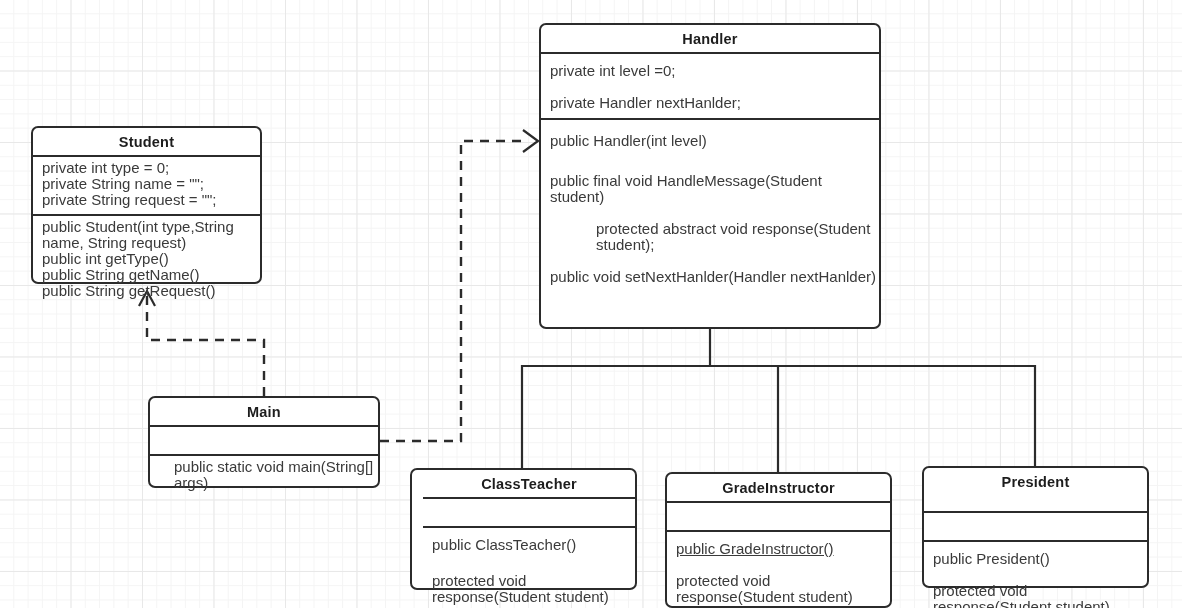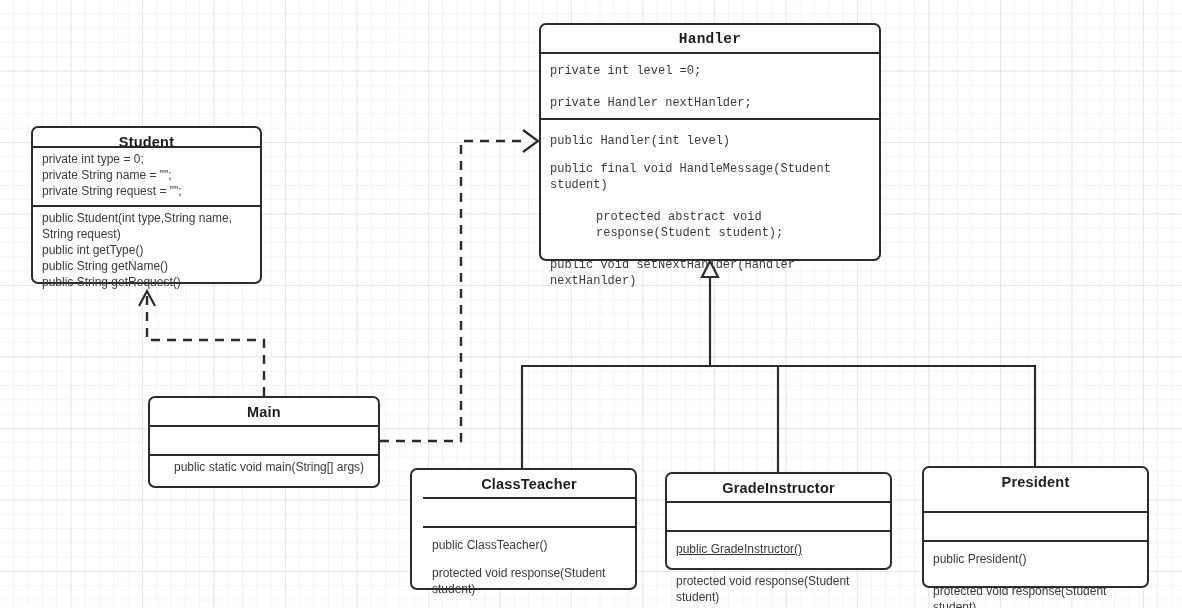--- a/index.html
+++ b/index.html
@@ -45,21 +45,21 @@
   }
   .class-title {
     font-weight: bold;
     font-size: 14.5px;
     color: #1d1d1d;
     text-align: center;
     letter-spacing: .2px;
     white-space: nowrap;
   }
   .member {
-    font-size: 12px;
+    font-size: 15px;
     color: #3a3a3a;
     line-height: 16px;
     white-space: pre-wrap;
   }
 
   svg.edges {
     position: absolute;
     left: 0;
     top: 0;
     width: 1182px;
@@ -117,46 +117,46 @@
       <polyline class="open-head" points="139,306 147,291 155,306"></polyline>
     </g>
 
     <g>
       <path class="dashed-edge" d="M 380 441 L 461 441 L 461 141 L 525 141"></path>
       <polyline class="open-head" points="523,130 538,141 523,152"></polyline>
     </g>
   </svg>
 
   <div class="uml-class" style="left:31px; top:126px; width:231px; height:158px;">
-    <div class="compartment" style="height:18px; padding-top:6px;">
+    <div class="compartment" style="height:27px; padding-top:6px;">
       <div class="class-title">Student</div>
     </div>
     <div class="compartment divider-top" style="height:59px; padding:3px 0 0 9px;">
       <div class="member">private int type = 0;</div>
       <div class="member">private String name = "";</div>
       <div class="member">private String request = "";</div>
     </div>
     <div class="compartment divider-top" style="padding:3px 0 0 9px;">
       <div class="member" style="width:196px;">public Student(int type,String name, String request)</div>
       <div class="member">public int getType()</div>
       <div class="member">public String getName()</div>
       <div class="member">public String getRequest()</div>
     </div>
   </div>
 
-  <div class="uml-class" style="left:539px; top:23px; width:342px; height:238px;font-family:Liberation Mono, monospace;">
+  <div class="uml-class" style="left:539px; top:23px; width:342px; height:306px;">
     <div class="compartment" style="height:27px; padding-top:6px;">
       <div class="class-title">Handler</div>
     </div>
     <div class="compartment divider-top" style="height:66px; padding:9px 0 0 9px;">
       <div class="member" style="margin-bottom:16px;">private int level =0;</div>
       <div class="member">private Handler nextHanlder;</div>
     </div>
     <div class="compartment divider-top" style="padding:13px 0 0 9px;">
-      <div class="member" style="margin-bottom:12px;">public Handler(int level)</div>
+      <div class="member" style="margin-bottom:24px;">public Handler(int level)</div>
       <div class="member" style="margin-bottom:16px;">public final void HandleMessage(Student student)</div>
       <div class="member" style="margin-bottom:16px;padding-left:46px;">protected abstract void response(Student student);</div>
       <div class="member">public void setNextHanlder(Handler nextHanlder)</div>
     </div>
   </div>
 
   <div class="uml-class" style="left:148px; top:396px; width:232px; height:92px;">
     <div class="compartment" style="height:27px; padding-top:6px;">
       <div class="class-title">Main</div>
     </div>
@@ -165,26 +165,26 @@
       <div class="member" style="width:200px;">public static void main(String[] args)</div>
     </div>
   </div>
 
   <div class="uml-class" style="left:410px; top:468px; width:227px; height:122px;padding-left:11px;">
     <div class="compartment" style="height:27px; padding-top:6px;">
       <div class="class-title">ClassTeacher</div>
     </div>
     <div class="compartment divider-top" style="height:29px;"></div>
     <div class="compartment divider-top" style="padding:9px 0 0 9px;">
-      <div class="member" style="margin-bottom:12px;">public ClassTeacher()</div>
+      <div class="member" style="margin-bottom:20px;">public ClassTeacher()</div>
       <div class="member" style="width:190px;">protected void response(Student student)</div>
     </div>
   </div>
 
-  <div class="uml-class" style="left:665px; top:472px; width:227px; height:98px;">
+  <div class="uml-class" style="left:665px; top:472px; width:227px; height:136px;">
     <div class="compartment" style="height:27px; padding-top:6px;">
       <div class="class-title">GradeInstructor</div>
     </div>
     <div class="compartment divider-top" style="height:29px;"></div>
     <div class="compartment divider-top" style="padding:9px 0 0 9px;">
       <div class="member" style="margin-bottom:16px;text-decoration:underline;">public GradeInstructor()</div>
       <div class="member" style="width:190px;">protected void response(Student student)</div>
     </div>
   </div>
 

